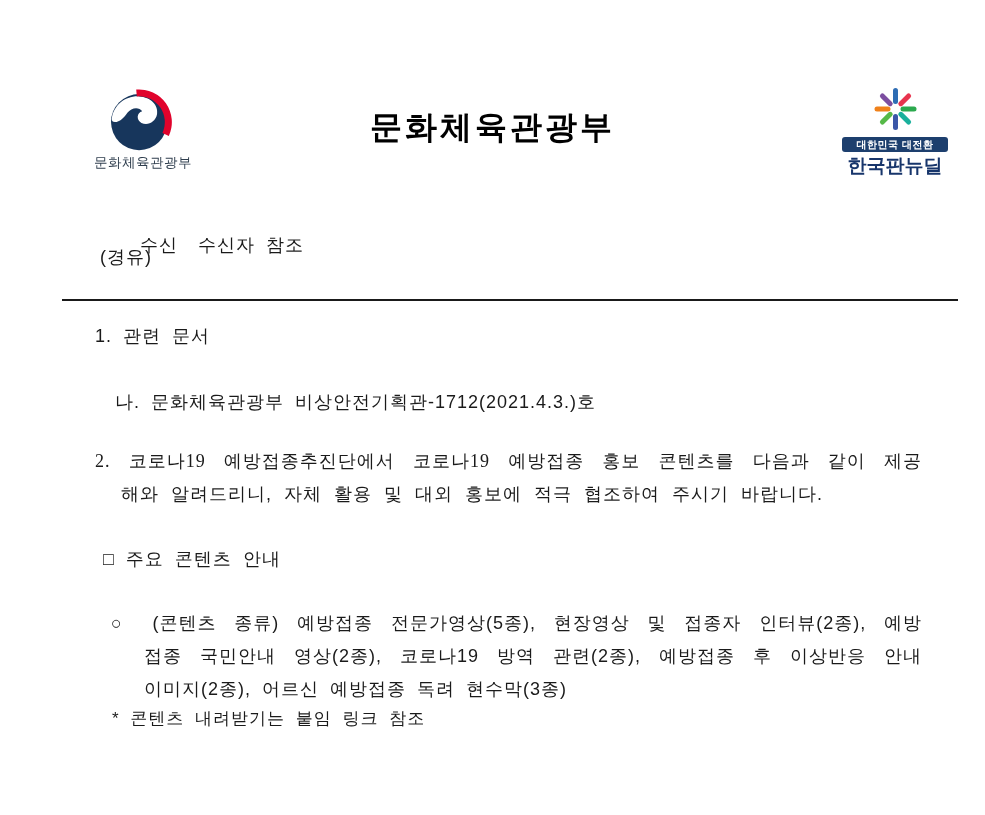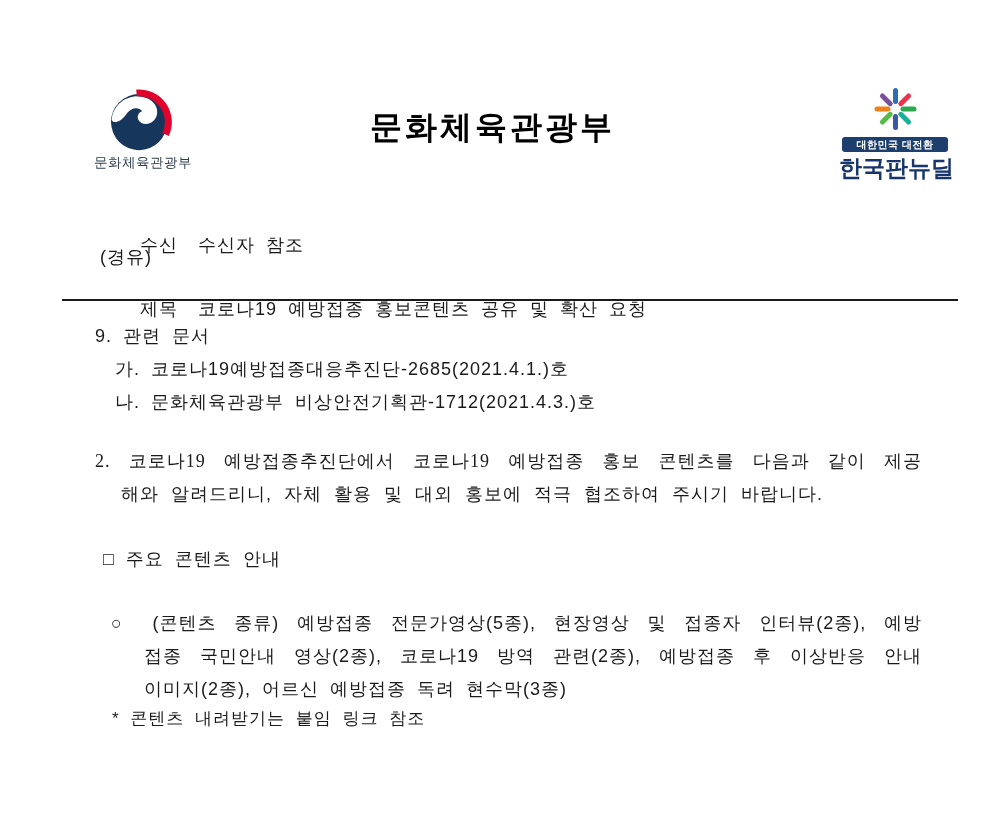--- a/index.html
+++ b/index.html
@@ -42,21 +42,21 @@
   .ast .b5{transform:rotate(225deg) translateY(-13px);background:#56b948;}
   .ast .b6{transform:rotate(270deg) translateY(-13px);background:#f0811a;}
   .ast .b7{transform:rotate(315deg) translateY(-13px);background:#7c4ea0;}
   .nd-badge{
     width:106px;height:15px;line-height:15px;margin:1px auto 0 auto;
     background:#1d3f6e;border-radius:3px;color:#ffffff;
     font-size:10px;font-weight:700;text-align:center;
     letter-spacing:0.5px;white-space:pre;
   }
   .nd-label{
-    margin-top:1px;text-align:right;font-size:23px;font-weight:800;
+    margin-top:1px;text-align:center;font-size:19px;font-weight:800;
     color:#17356b;letter-spacing:0px;white-space:pre;
   }
   .line{
     position:absolute;font-size:18px;color:#1a1a1a;
     letter-spacing:1px;word-spacing:5px;white-space:pre;
   }
   .label-gap{display:inline-block;margin-right:20px;}
   .just{
     white-space:normal;text-align:justify;text-align-last:justify;
     word-spacing:normal;
@@ -94,27 +94,23 @@
         <span class="b7"></span>
     </div>
     <div class="nd-badge">대한민국 대전환</div>
     <div class="nd-label">한국판뉴딜</div>
   </div>
 
   <div class="line" style="left:96px;top:212px;">
     <span class="label-gap">수신</span><span>수신자 참조</span>
   </div>
   <div class="line" style="left:100px;top:245px;">(경유)</div>
-  <div class="line" style="left:96px;top:276px;">
-    <span class="label-gap">제목</span><span>코로나19 예방접종 홍보콘텐츠 공유 및 확산 요청</span>
-  </div>
   <div class="rule"></div>
 
-  <div class="line" style="left:95px;top:324px;">9. 관련 문서</div>
-  <div class="line" style="left:115px;top:357px;">가. 코로나19예방접종대응추진단-2685(2021.4.1.)호</div>
+  <div class="line" style="left:95px;top:324px;">1. 관련 문서</div>
   <div class="line" style="left:115px;top:390px;">나. 문화체육관광부 비상안전기획관-1712(2021.4.3.)호</div>
 
   <div class="line just" style="left:95px;top:449px;width:827px;font-family:Liberation Serif, serif;">2. 코로나19 예방접종추진단에서 코로나19 예방접종 홍보 콘텐츠를 다음과 같이 제공</div>
   <div class="line" style="left:121px;top:482px;word-spacing:6px;">해와 알려드리니, 자체 활용 및 대외 홍보에 적극 협조하여 주시기 바랍니다.</div>
 
   <div class="line" style="left:103px;top:547px;">□ 주요 콘텐츠 안내</div>
 
   <div class="line just" style="left:111px;top:611px;width:811px;">○ (콘텐츠 종류) 예방접종 전문가영상(5종), 현장영상 및 접종자 인터뷰(2종), 예방</div>
   <div class="line just" style="left:144px;top:644px;width:778px;">접종 국민안내 영상(2종), 코로나19 방역 관련(2종), 예방접종 후 이상반응 안내</div>
   <div class="line" style="left:144px;top:677px;">이미지(2종), 어르신 예방접종 독려 현수막(3종)</div>

